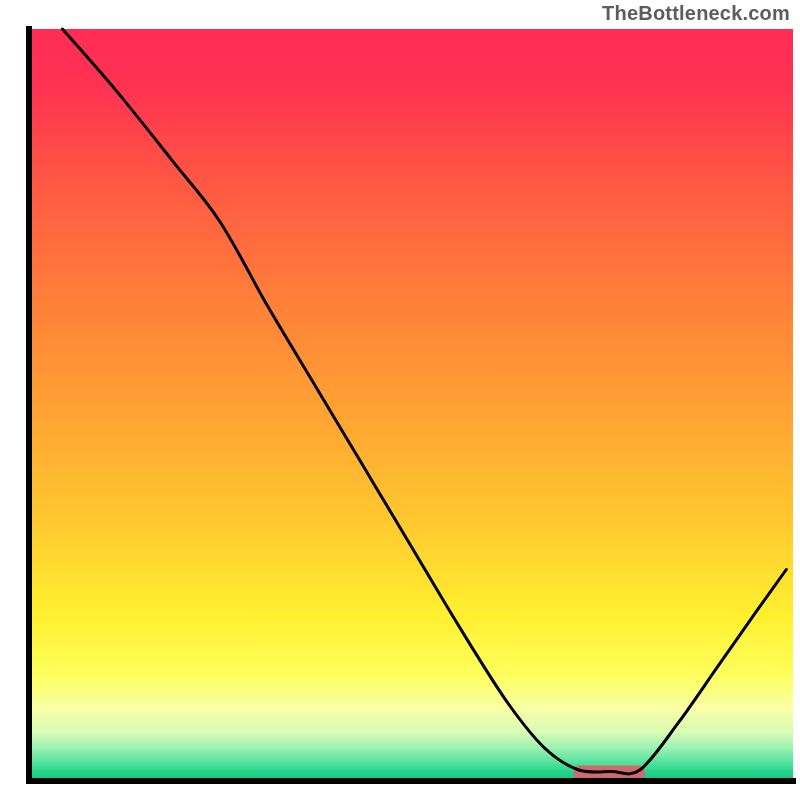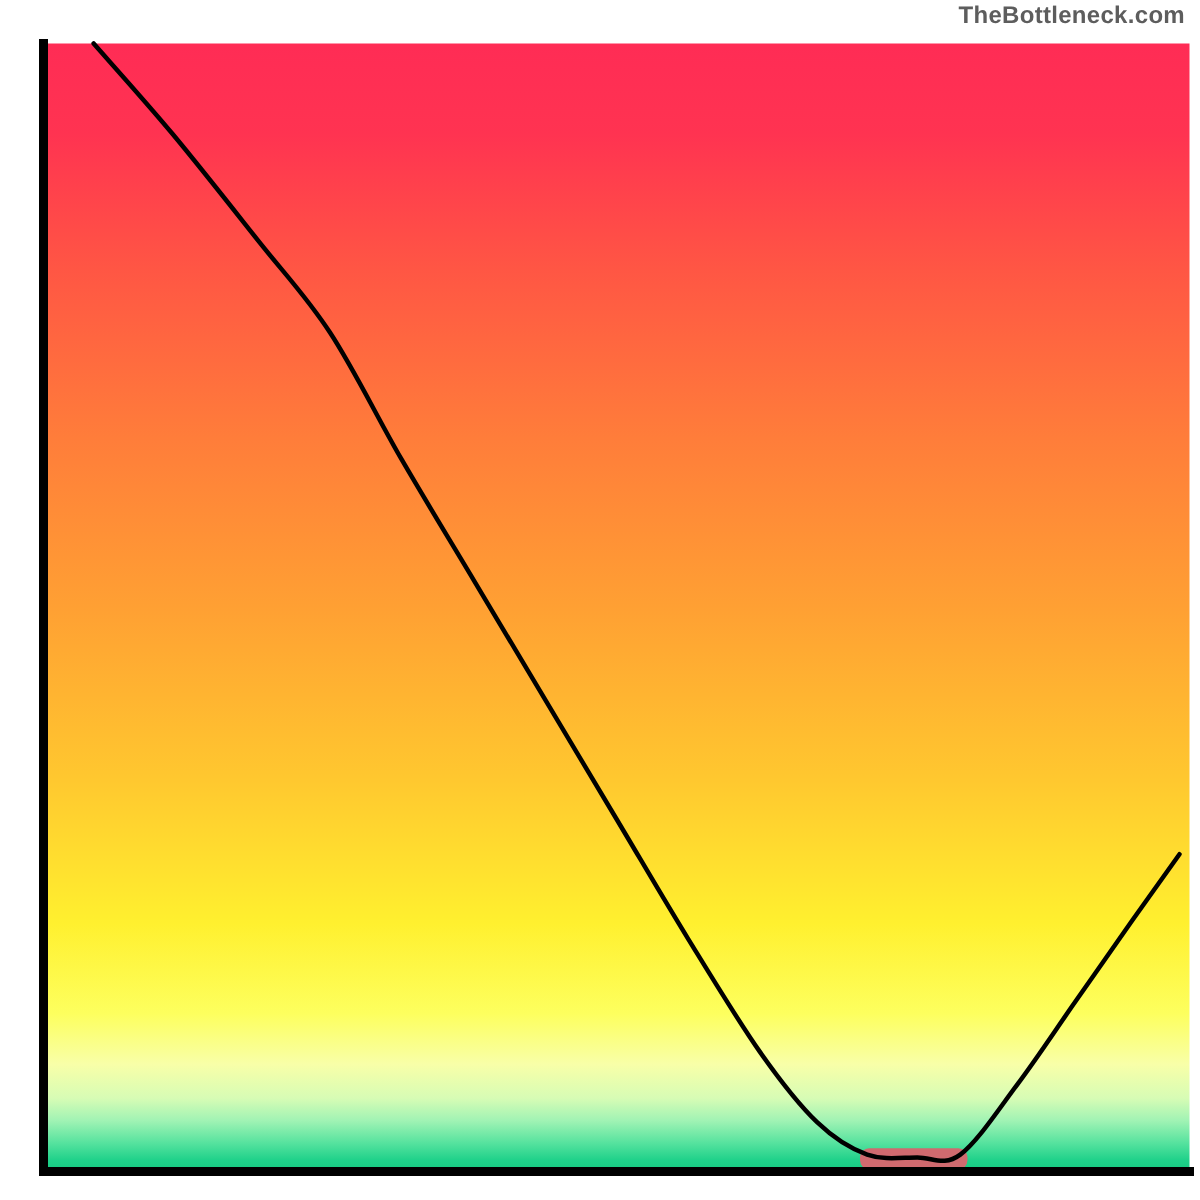--- a/index.html
+++ b/index.html
@@ -13,21 +13,21 @@
   }
   .stage {
     position: relative;
     width: 800px;
     height: 800px;
   }
   .watermark {
     position: absolute;
     top: 2px;
     right: 10px;
-    font-size: 16px;
+    font-size: 20px;
     font-weight: 600;
     color: #5d5d5d;
     letter-spacing: 0.2px;
   }
   svg.chart {
     position: absolute;
     left: 0;
     top: 0;
     width: 800px;
     height: 800px;

